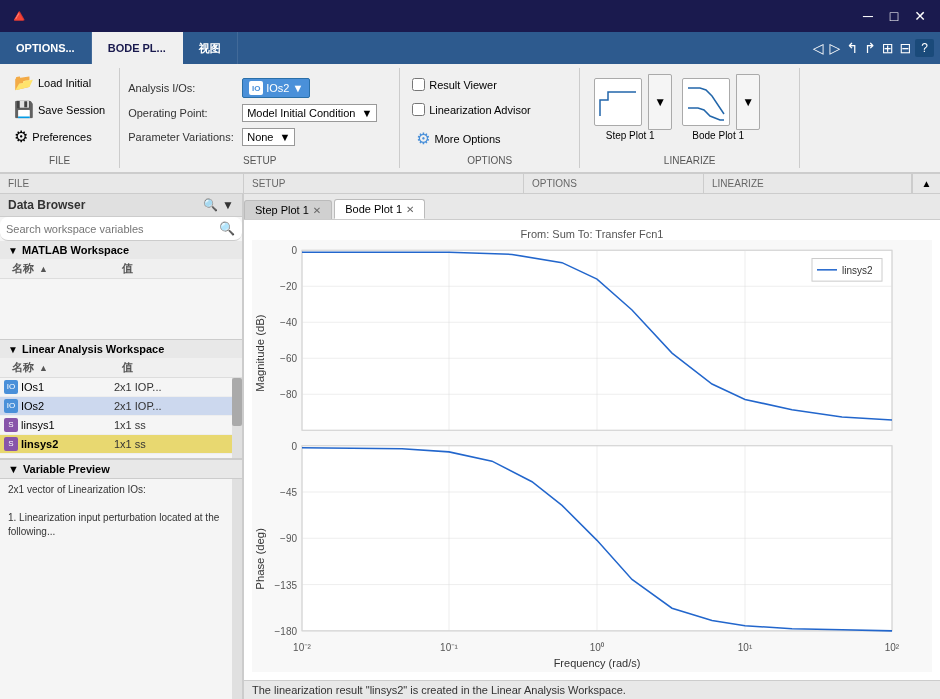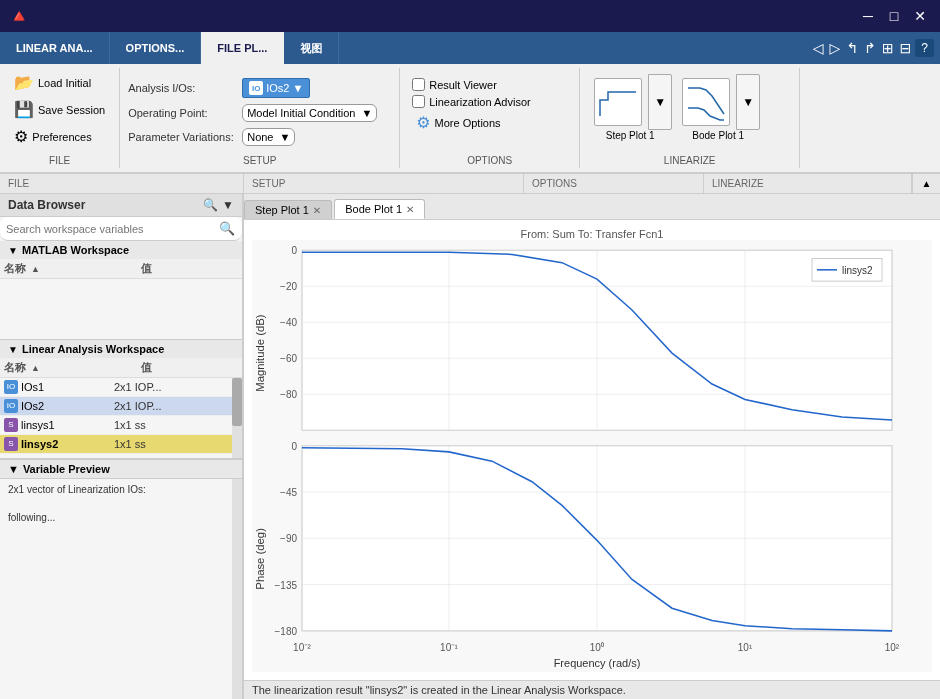--- a/index.html
+++ b/index.html
@@ -80,21 +80,21 @@
       border-radius: 2px;
       white-space: nowrap;
     }
     .setup-row { display: flex; align-items: center; gap: 4px; padding: 2px 0; }
     .setup-label { font-size: 11px; color: #333; min-width: 110px; }
     .setup-dropdown {
       border: 1px solid #999;
       background: white;
       padding: 2px 4px;
       font-size: 11px;
-      border-radius: 6px;
+      border-radius: 0;
       cursor: pointer;
       display: flex;
       align-items: center;
       gap: 2px;
     }
 
     
     .options-group { padding-bottom: 14px; }
     .option-checkbox { display: flex; align-items: center; gap: 4px; padding: 2px 4px; font-size: 11px; cursor: pointer; }
     .option-checkbox input { margin: 0; }
@@ -195,22 +195,21 @@
       align-items: center;
       gap: 4px;
       cursor: pointer;
     }
     .workspace-title .arrow { font-size: 10px; }
 
     .table-header {
       display: flex;
       background: #f0f0f0;
       border-bottom: 1px solid #ddd;
-      padding: 2px 4px;
-      gap: 27px;
+      padding: 2px 12px;
     }
     .table-col { font-size: 11px; color: #555; font-weight: bold; }
     .table-col-name { width: 110px; }
     .table-col-val { flex: 1; }
 
     .table-body { max-height: 80px; overflow-y: auto; }
 
     .table-row {
       display: flex;
       align-items: center;
@@ -354,23 +353,22 @@
     <span style="font-size:18px;">🔺</span>
   </div>
   <div class="title-bar-controls">
     <button class="title-btn">─</button>
     <button class="title-btn">□</button>
     <button class="title-btn">✕</button>
   </div>
 </div>
 
 <div class="ribbon-tabs">
-  <div class="ribbon-tab">LINEAR ANA...</div>
   <div class="ribbon-tab">OPTIONS...</div>
-  <div class="ribbon-tab active">FILE PL...</div>
+  <div class="ribbon-tab active">BODE PL...</div>
   <div class="ribbon-tab">视图</div>
   <div style="flex:1; background:#2d5a8e;"></div>
 
   <div style="display:flex; align-items:center; padding: 0 6px; gap:2px;">
     <span style="color:white; cursor:pointer; padding:2px; font-size:14px;">◁</span>
     <span style="color:white; cursor:pointer; padding:2px; font-size:14px;">▷</span>
     <span style="color:white; cursor:pointer; padding:2px; font-size:14px;">↰</span>
     <span style="color:white; cursor:pointer; padding:2px; font-size:14px;">↱</span>
     <span style="color:white; cursor:pointer; padding:2px; font-size:14px;">⊞</span>
     <span style="color:white; cursor:pointer; padding:2px; font-size:14px;">⊟</span>
@@ -422,21 +420,21 @@
         <div class="setup-dropdown">
           <span>None</span>
           <span style="margin-left:4px;">▼</span>
         </div>
       </div>
     </div>
     <span class="ribbon-group-label">SETUP</span>
   </div>
 
   <div class="ribbon-group options-group" style="min-width:180px; padding-bottom:14px;">
-    <div class="ribbon-group-content" style="padding-top:6px; gap:0;">
+    <div class="ribbon-group-content" style="padding-top:6px; gap:8px;">
       <label class="option-checkbox">
         <input type="checkbox" style="">
         <span>Result Viewer</span>
       </label>
       <label class="option-checkbox">
         <input type="checkbox" style="">
         <span>Linearization Advisor</span>
       </label>
       <button class="more-options-btn">
         <span style="font-size:16px; color:#4a90d9;">⚙</span>
@@ -582,20 +580,21 @@
 
     <div class="preview-section">
       <div class="preview-title">
         <span class="arrow">▼</span>
         <span>Variable Preview</span>
       </div>
       <div class="preview-content" style="position:relative;">
         <div>
           <div>2x1 vector of Linearization IOs:</div>
           <br>
+          <div>1. Linearization input perturbation located at the</div>
           <div>following...</div>
         </div>
         <div style="position:absolute;right:0;top:0;bottom:0;width:10px;background:#e0e0e0;"></div>
       </div>
     </div>
   </div>
 
   <div class="content-area">
 
     <div class="doc-tabs">

